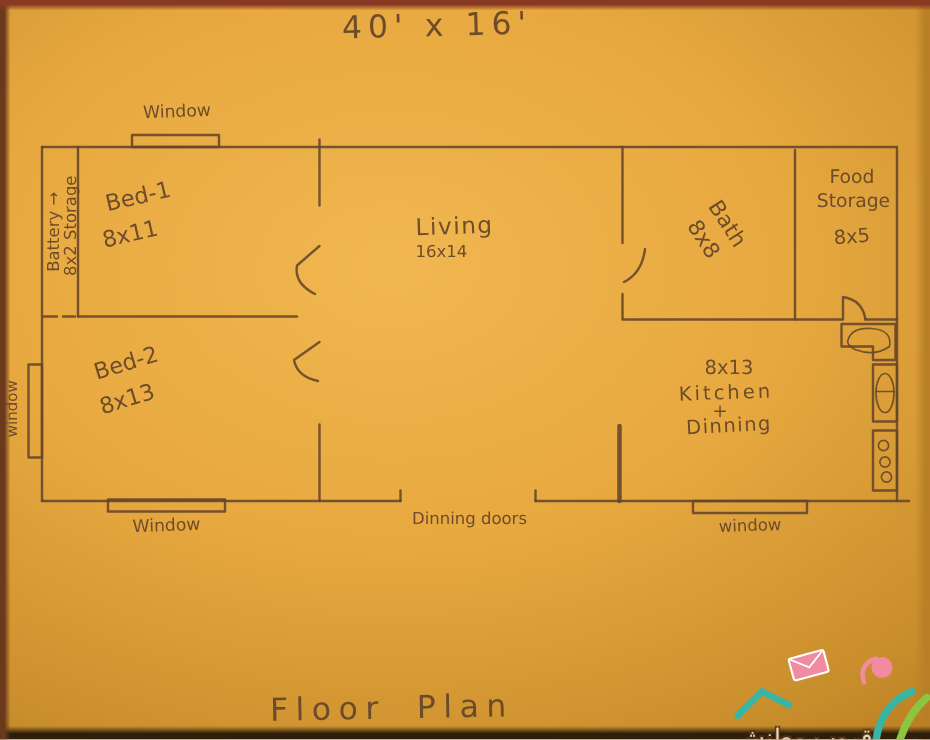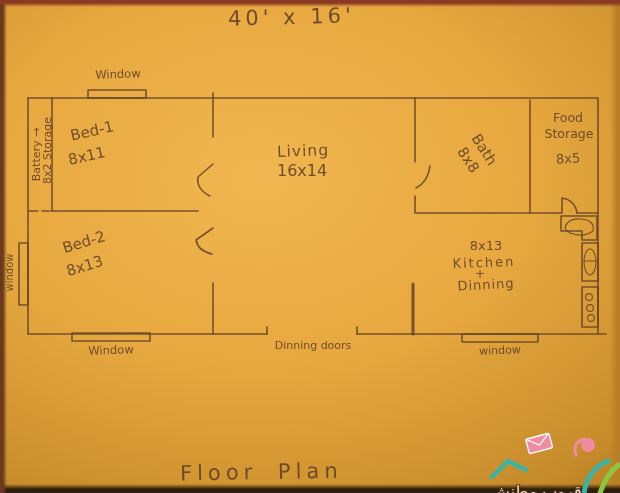--- a/index.html
+++ b/index.html
@@ -89,21 +89,21 @@
   <div class="lbl ctr rot90" style="left:-20px;top:148px;width:112px;font-size:11px;">Battery →</div>
   <div class="lbl ctr rot90" style="left:-9px;top:144px;width:112px;font-size:11px;">8x2 Storage</div>
 
   <div class="lbl" style="left:70px;top:122px;font-size:15px;transform:rotate(-13deg);">Bed-1</div>
   <div class="lbl" style="left:68px;top:147px;font-size:15px;transform:rotate(-13deg);">8x11</div>
 
   <div class="lbl" style="left:62px;top:233px;font-size:15px;transform:rotate(-17deg);">Bed-2</div>
   <div class="lbl" style="left:66px;top:257px;font-size:15px;transform:rotate(-17deg);">8x13</div>
 
   <div class="lbl" style="left:277px;top:142px;font-size:15.5px;letter-spacing:1px;transform:rotate(-2deg);">Living</div>
-  <div class="lbl" style="left:277px;top:161px;font-size:16px;">16x14</div>
+  <div class="lbl" style="left:277px;top:161px;font-size:11px;">16x14</div>
 
   <div class="lbl ctr" style="left:447px;top:136px;width:58px;font-size:14.5px;line-height:1.3;transform:rotate(57deg);">
     <div>Bath</div>
     <div>8x8</div>
   </div>
 
   <div class="lbl ctr" style="left:542px;top:110px;width:52px;font-size:12.5px;">Food</div>
   <div class="lbl ctr" style="left:538px;top:126px;width:62px;font-size:12.5px;">Storage</div>
   <div class="lbl ctr" style="left:542px;top:151px;width:52px;font-size:13px;transform:rotate(-4deg);">8x5</div>
 

